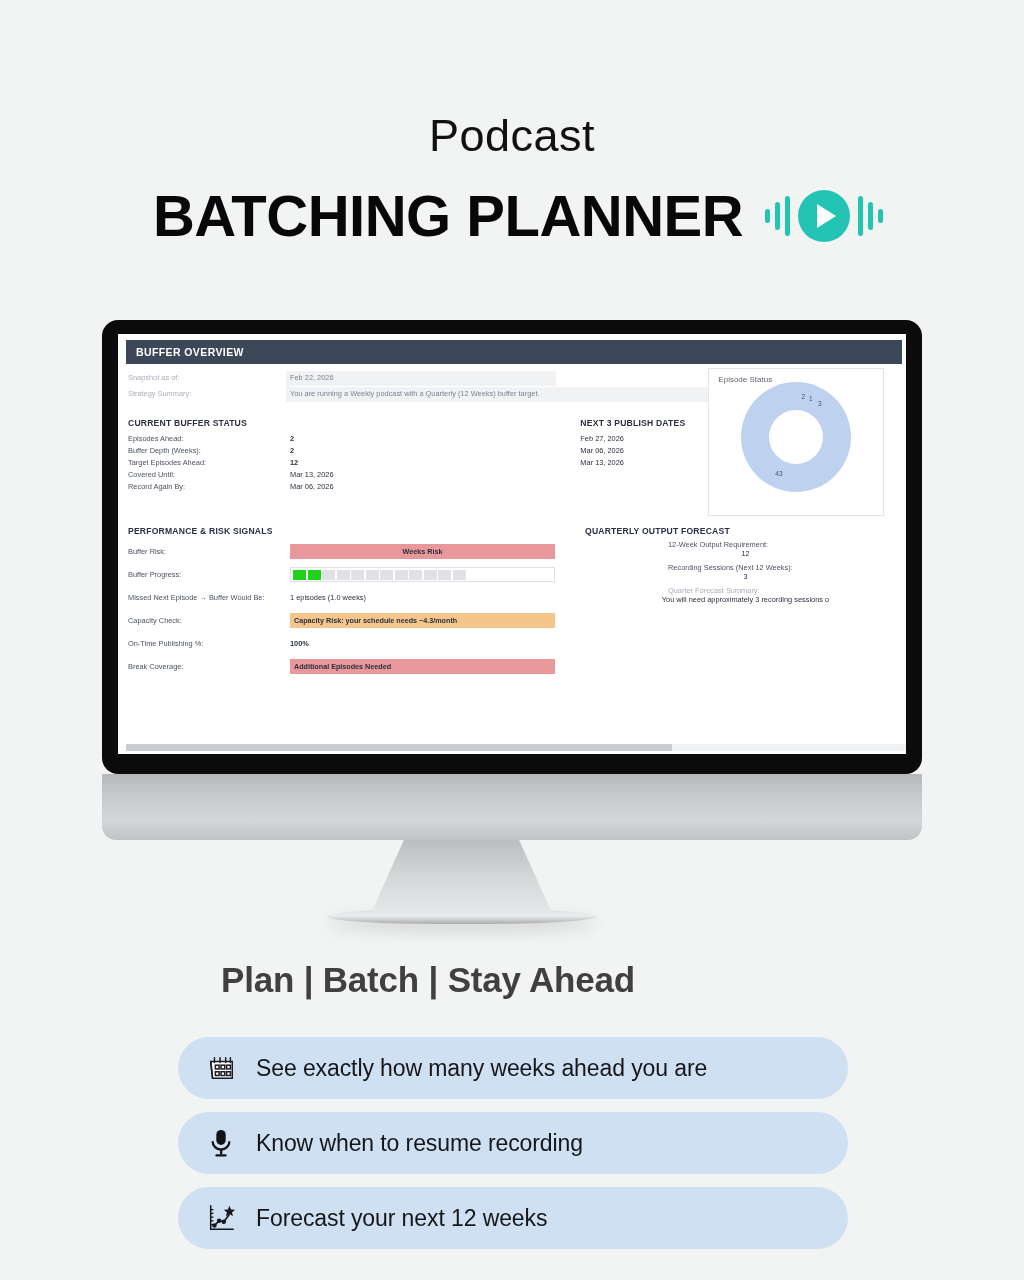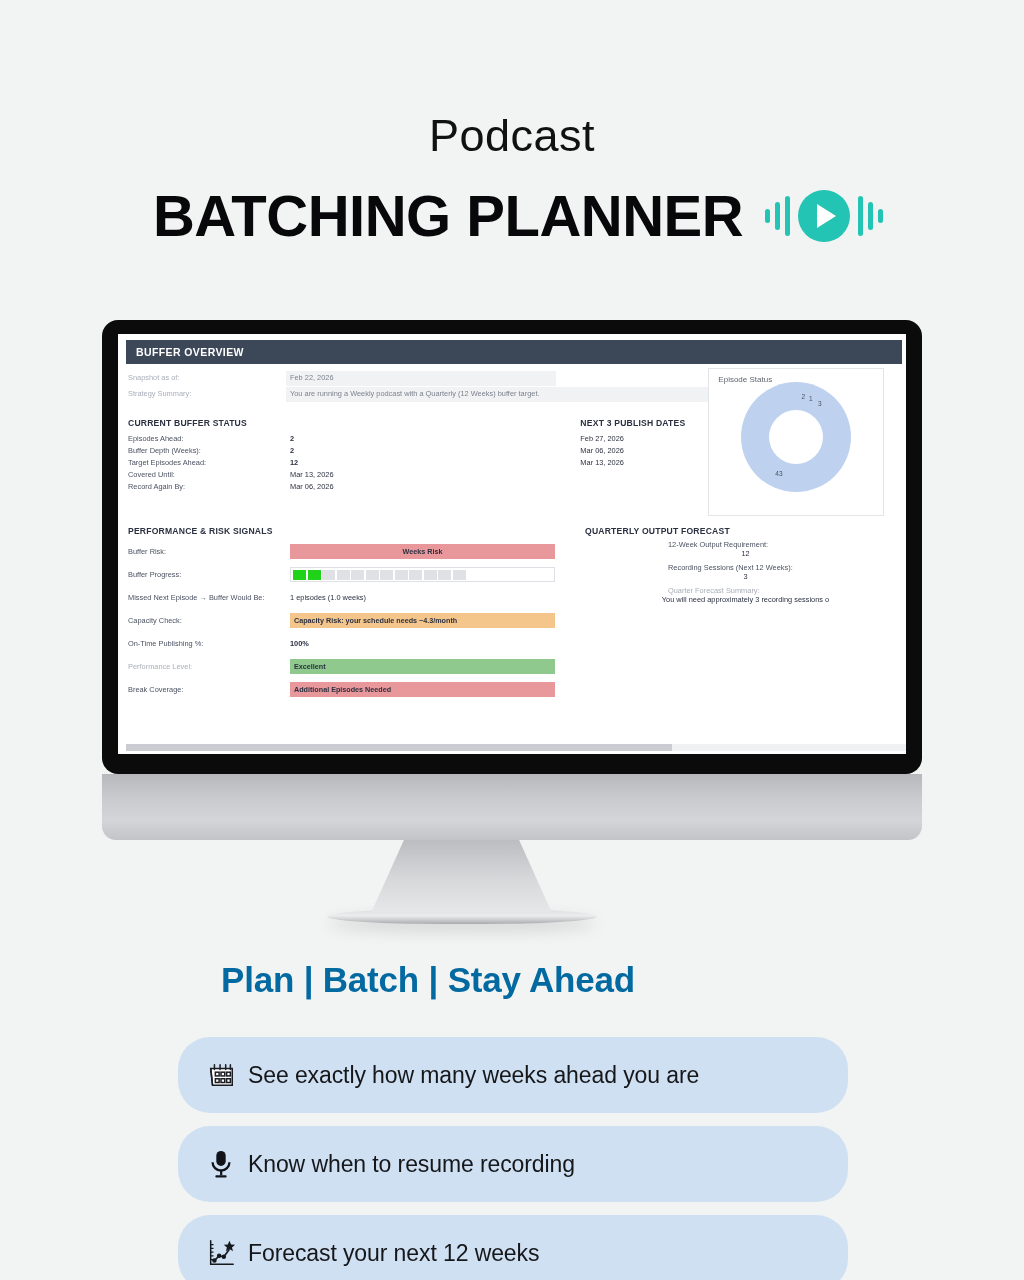--- a/index.html
+++ b/index.html
@@ -154,26 +154,26 @@
 
   .hscroll {
     position: absolute; left: 8px; right: 0; bottom: 3px; height: 7px;
     background: #F0F1F2;
   }
   .hscroll i { display: block; height: 7px; width: 70%; background: #C9CCD1; }
 
   
   .tagline {
     position: absolute; left: 0; top: 960px; width: 856px; text-align: center;
-    font-size: 35px; font-weight: 700; color: #0369a1; letter-spacing: -0.2px;
+    font-size: 35px; font-weight: 700; color: #404040; letter-spacing: -0.2px;
   }
   .pills { position: absolute; left: 178px; top: 1037px; width: 670px; }
   .pill {
-    display: flex; align-items: center; gap: 10px;
-    height: 76px; background: #CFE0F2; border-radius: 32px;
+    display: flex; align-items: center; gap: 18px;
+    height: 62px; background: #CFE0F2; border-radius: 32px;
     padding-left: 26px; margin-bottom: 13px;
   }
   .pill-txt { font-size: 23px; color: #16171A; letter-spacing: -0.1px; }
   .pill-ico { width: 34px; height: 34px; flex: 0 0 34px;
               display: flex; align-items: center; justify-content: center; }
 </style>
 </head>
 <body>
 
 <div class="page">
@@ -303,24 +303,20 @@
                 <div class="prow">
                   <span class="k">Capacity Check:</span>
                   <span class="bar warn pad">Capacity Risk: your schedule needs ~4.3/month</span>
                 </div>
 
                 <div class="prow">
                   <span class="k">On-Time Publishing %:</span>
                   <span class="plain b">100%</span>
                 </div>
 
-                <div class="prow">
-                  <span class="k muted">Performance Level:</span>
-                  <span class="bar good pad">Excellent</span>
-                </div>
 
                 <div class="prow">
                   <span class="k">Break Coverage:</span>
                   <span class="bar risk pad">Additional Episodes Needed</span>
                 </div>
               </div>
 
               <div class="colR qcol">
                 <div class="sec-title">QUARTERLY OUTPUT FORECAST</div>
                 <div class="qrow">

